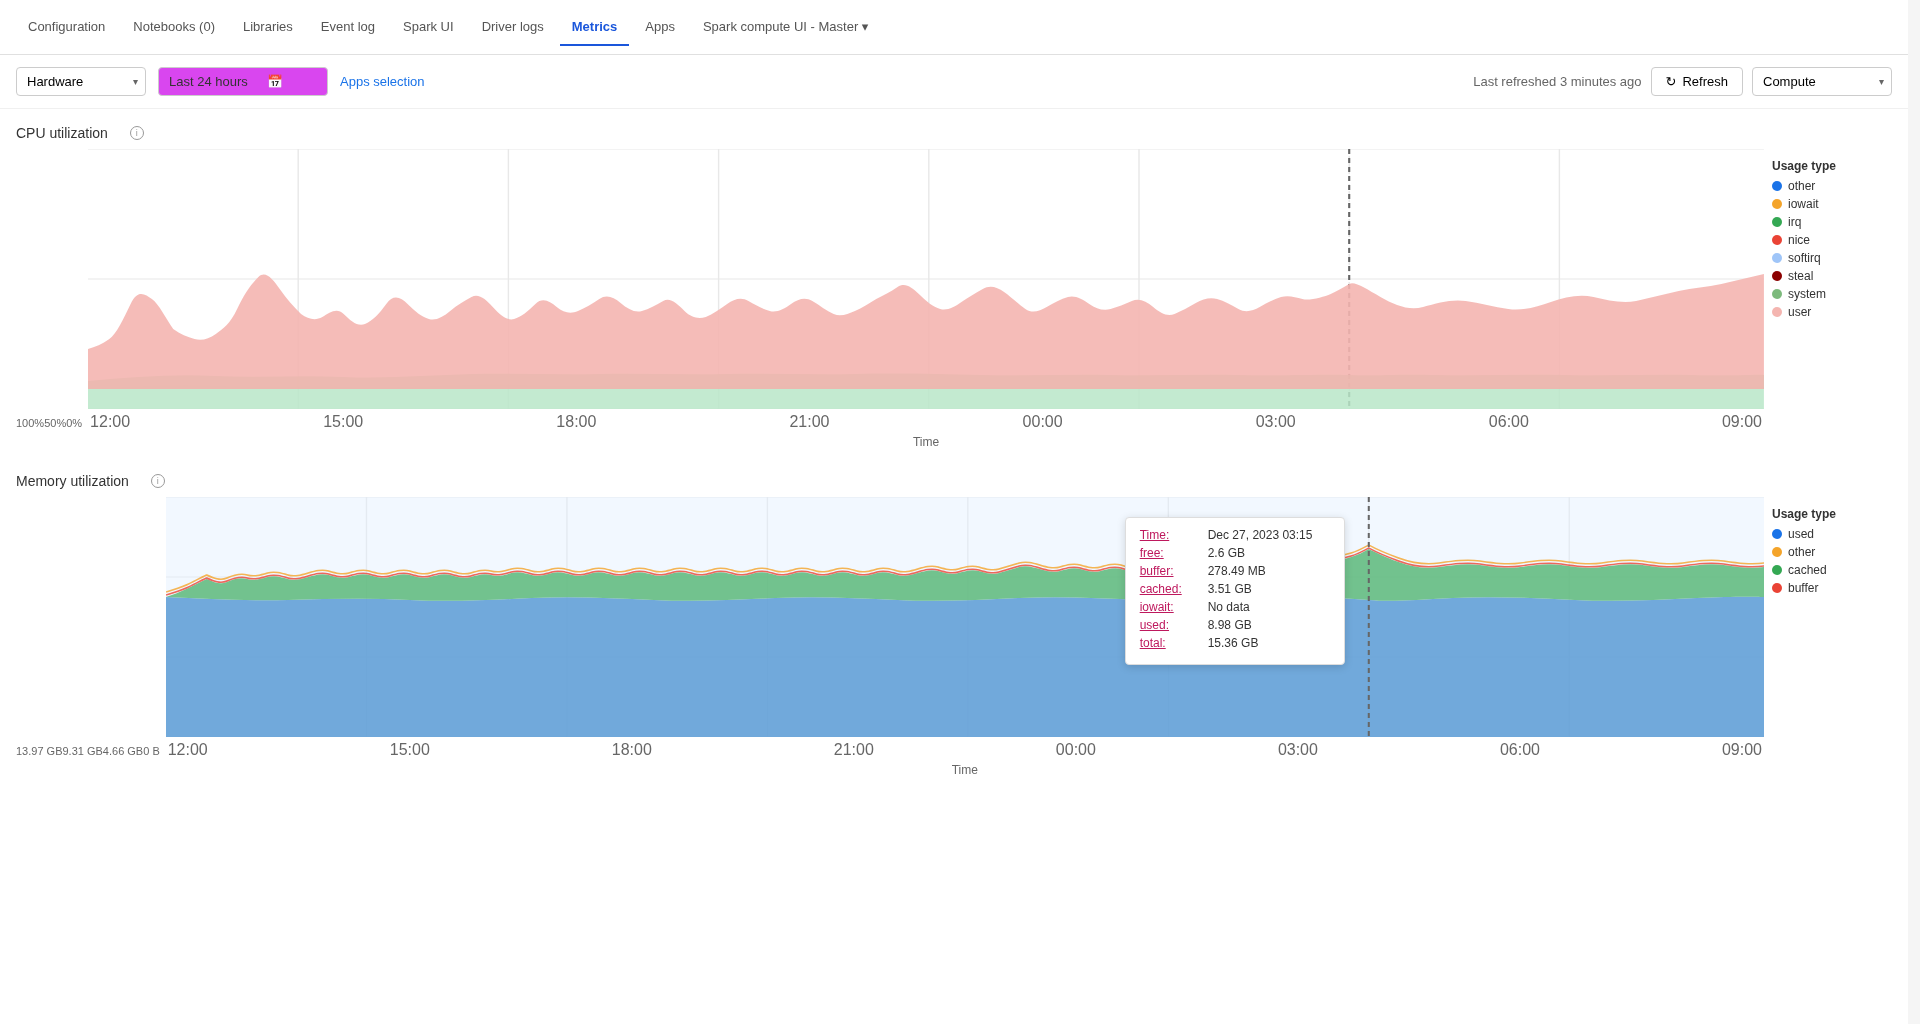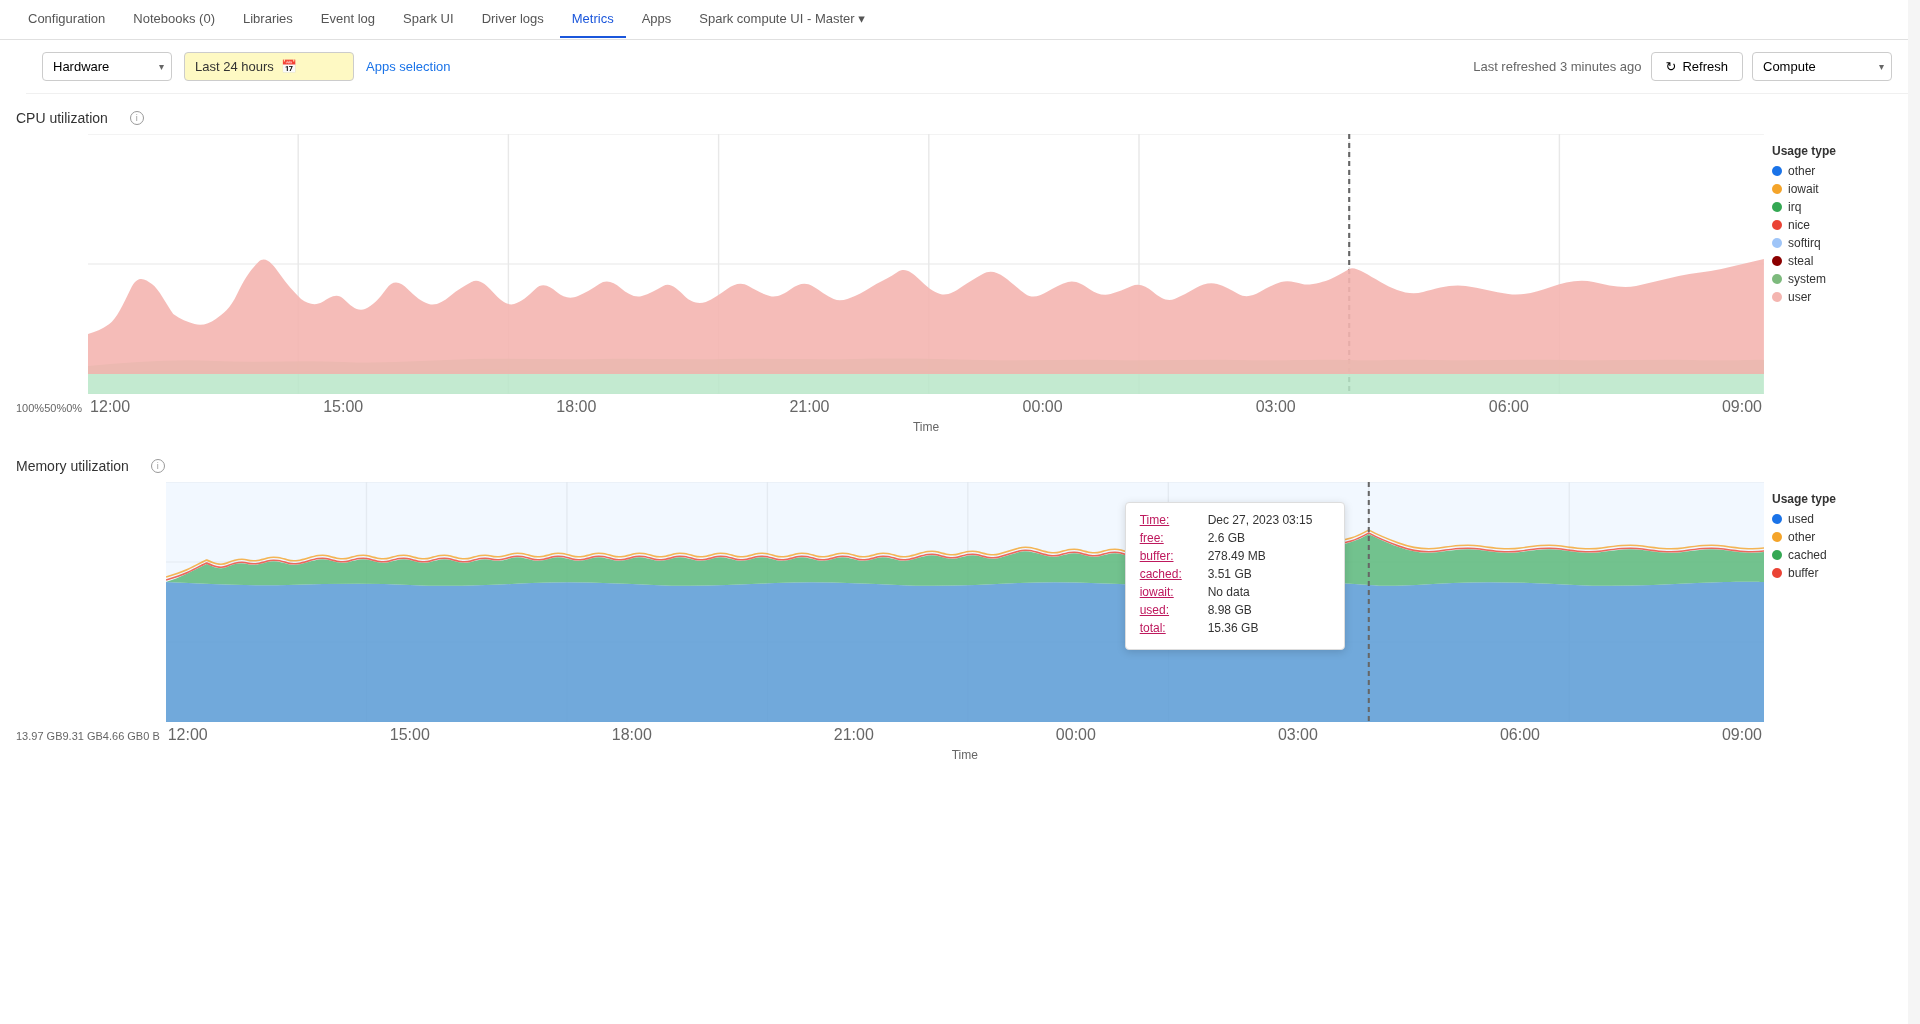--- a/index.html
+++ b/index.html
@@ -1,29 +1,29 @@
 <!DOCTYPE html>
 <html><head>
   <meta charset="utf-8">
   <style>
     * { box-sizing: border-box; margin: 0; padding: 0; }
     body { font-family: -apple-system, BlinkMacSystemFont, 'Segoe UI', sans-serif; font-size: 13px; background: #fff; color: #333; }
 
     
-    .nav-bar { display: flex; align-items: center; border-bottom: 1px solid #e0e0e0; padding: 0 16px; height: 40px; gap: 4px; }
+    .nav-bar { display: flex; align-items: center; border-bottom: 1px solid #e0e0e0; padding: 0 16px; height: 55px; gap: 4px; }
     .nav-item { padding: 10px 12px; cursor: pointer; color: #555; font-size: 13px; border-bottom: 2px solid transparent; text-decoration: none; }
-    .nav-item.active { color: #1a56db; border-bottom: 2px solid #1a56db; font-weight: 400; text-align: center; }
+    .nav-item.active { color: #1a56db; border-bottom: 2px solid #1a56db; font-weight: 700; text-align: center; }
     .nav-item.dropdown { display: flex; align-items: center; gap: 4px; }
 
     
-    .toolbar { display: flex; align-items: center; padding: 12px 16px; gap: 12px; border-bottom: 1px solid #f0f0f0; margin-left: 26px; }
+    .toolbar { display: flex; align-items: center; padding: 12px 16px; gap: 12px; border-bottom: 1px solid #f0f0f0; }
     .select-wrapper { position: relative; display: inline-flex; align-items: center; }
     .select-wrapper select { appearance: none; border: 1px solid #ccc; border-radius: 4px; padding: 6px 28px 6px 10px; font-size: 13px; background: #fff; cursor: pointer; min-width: 130px; }
     .select-arrow { position: absolute; right: 8px; pointer-events: none; color: #666; font-size: 10px; }
-    .date-select { position: relative; display: inline-flex; align-items: center; border: 1px solid #ccc; border-radius: 4px; padding: 6px 10px; background: #fef9c3; cursor: pointer; gap: 8px; font-size: 13px; min-width: 170px; }
+    .date-select { position: relative; display: inline-flex; align-items: center; border: 1px solid #ccc; border-radius: 4px; padding: 6px 10px; background: #d946ef; cursor: pointer; gap: 20px; font-size: 13px; min-width: 170px; }
     .reset-link { color: #1a73e8; cursor: pointer; text-decoration: none; font-size: 13px; }
     .toolbar-right { margin-left: auto; display: flex; align-items: center; gap: 9px; }
     .last-refreshed { color: #666; font-size: 13px; }
     .refresh-btn { display: flex; align-items: center; gap: 6px; border: 1px solid #ccc; border-radius: 4px; padding: 6px 14px; background: #fff; cursor: pointer; font-size: 13px; }
     .compute-select { position: relative; display: inline-flex; align-items: center; }
     .compute-select select { appearance: none; border: 1px solid #ccc; border-radius: 4px; padding: 6px 28px 6px 10px; font-size: 13px; background: #fff; cursor: pointer; min-width: 140px; }
 
     
     .main-content { padding: 16px; overflow-y: auto; height: calc(1024px - 42px - 52px); }
 

